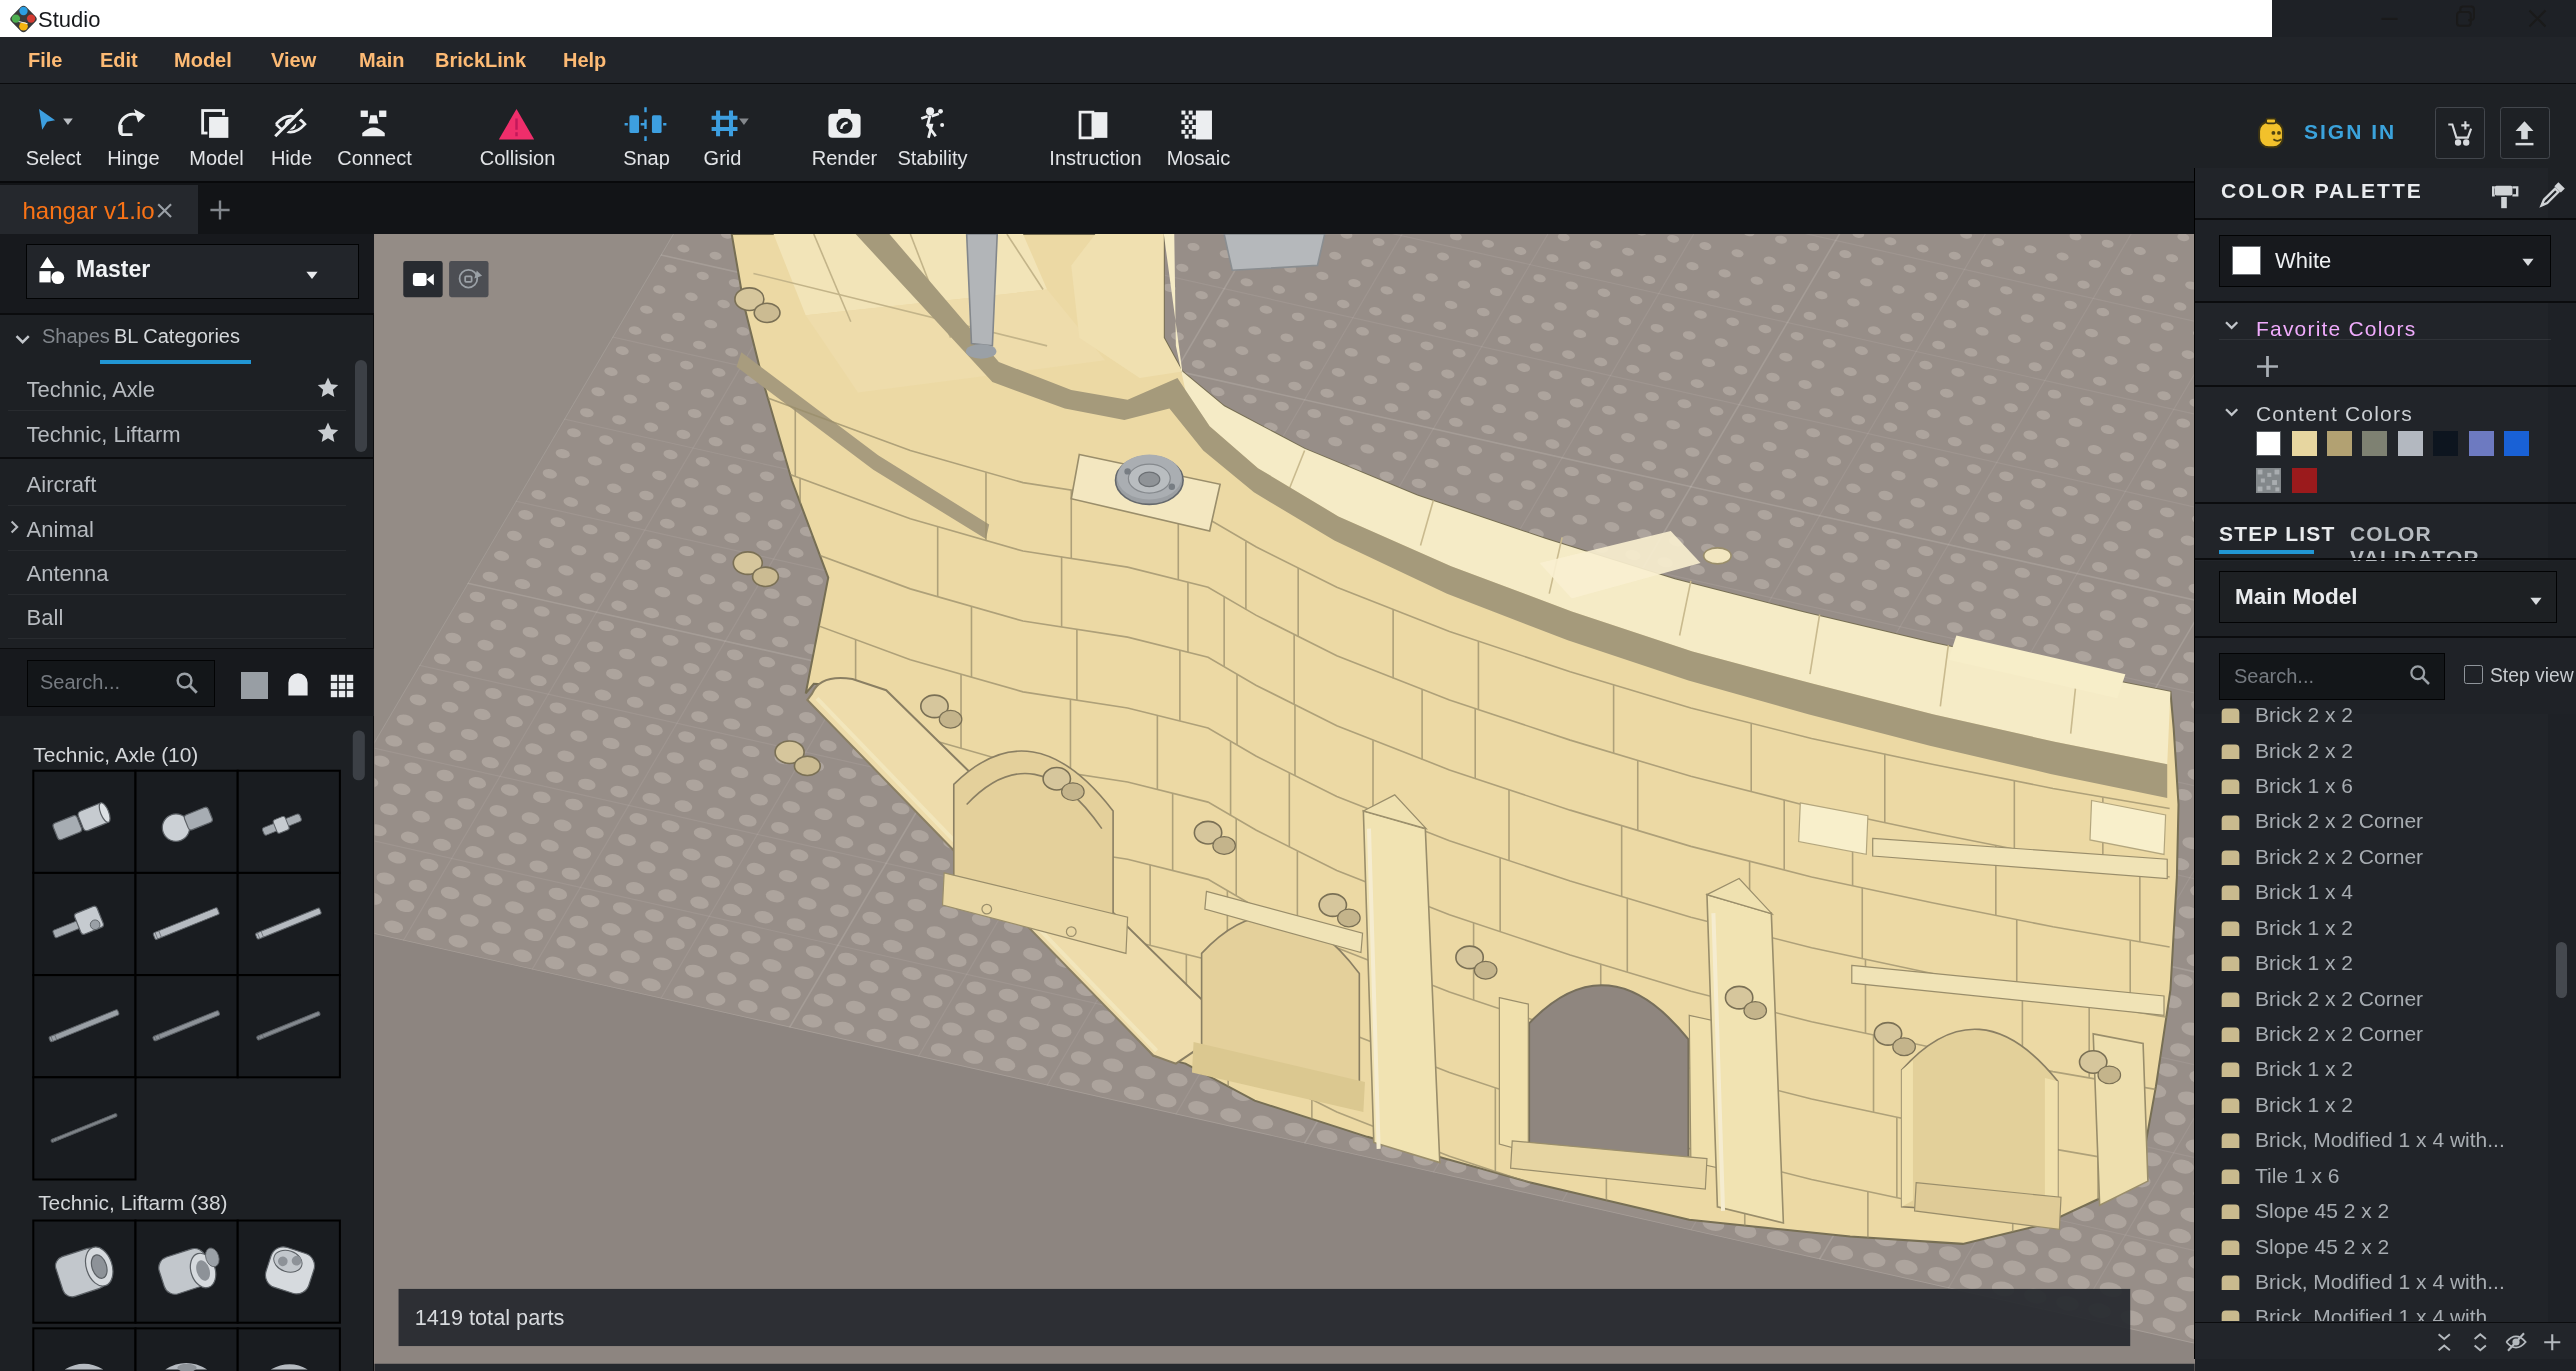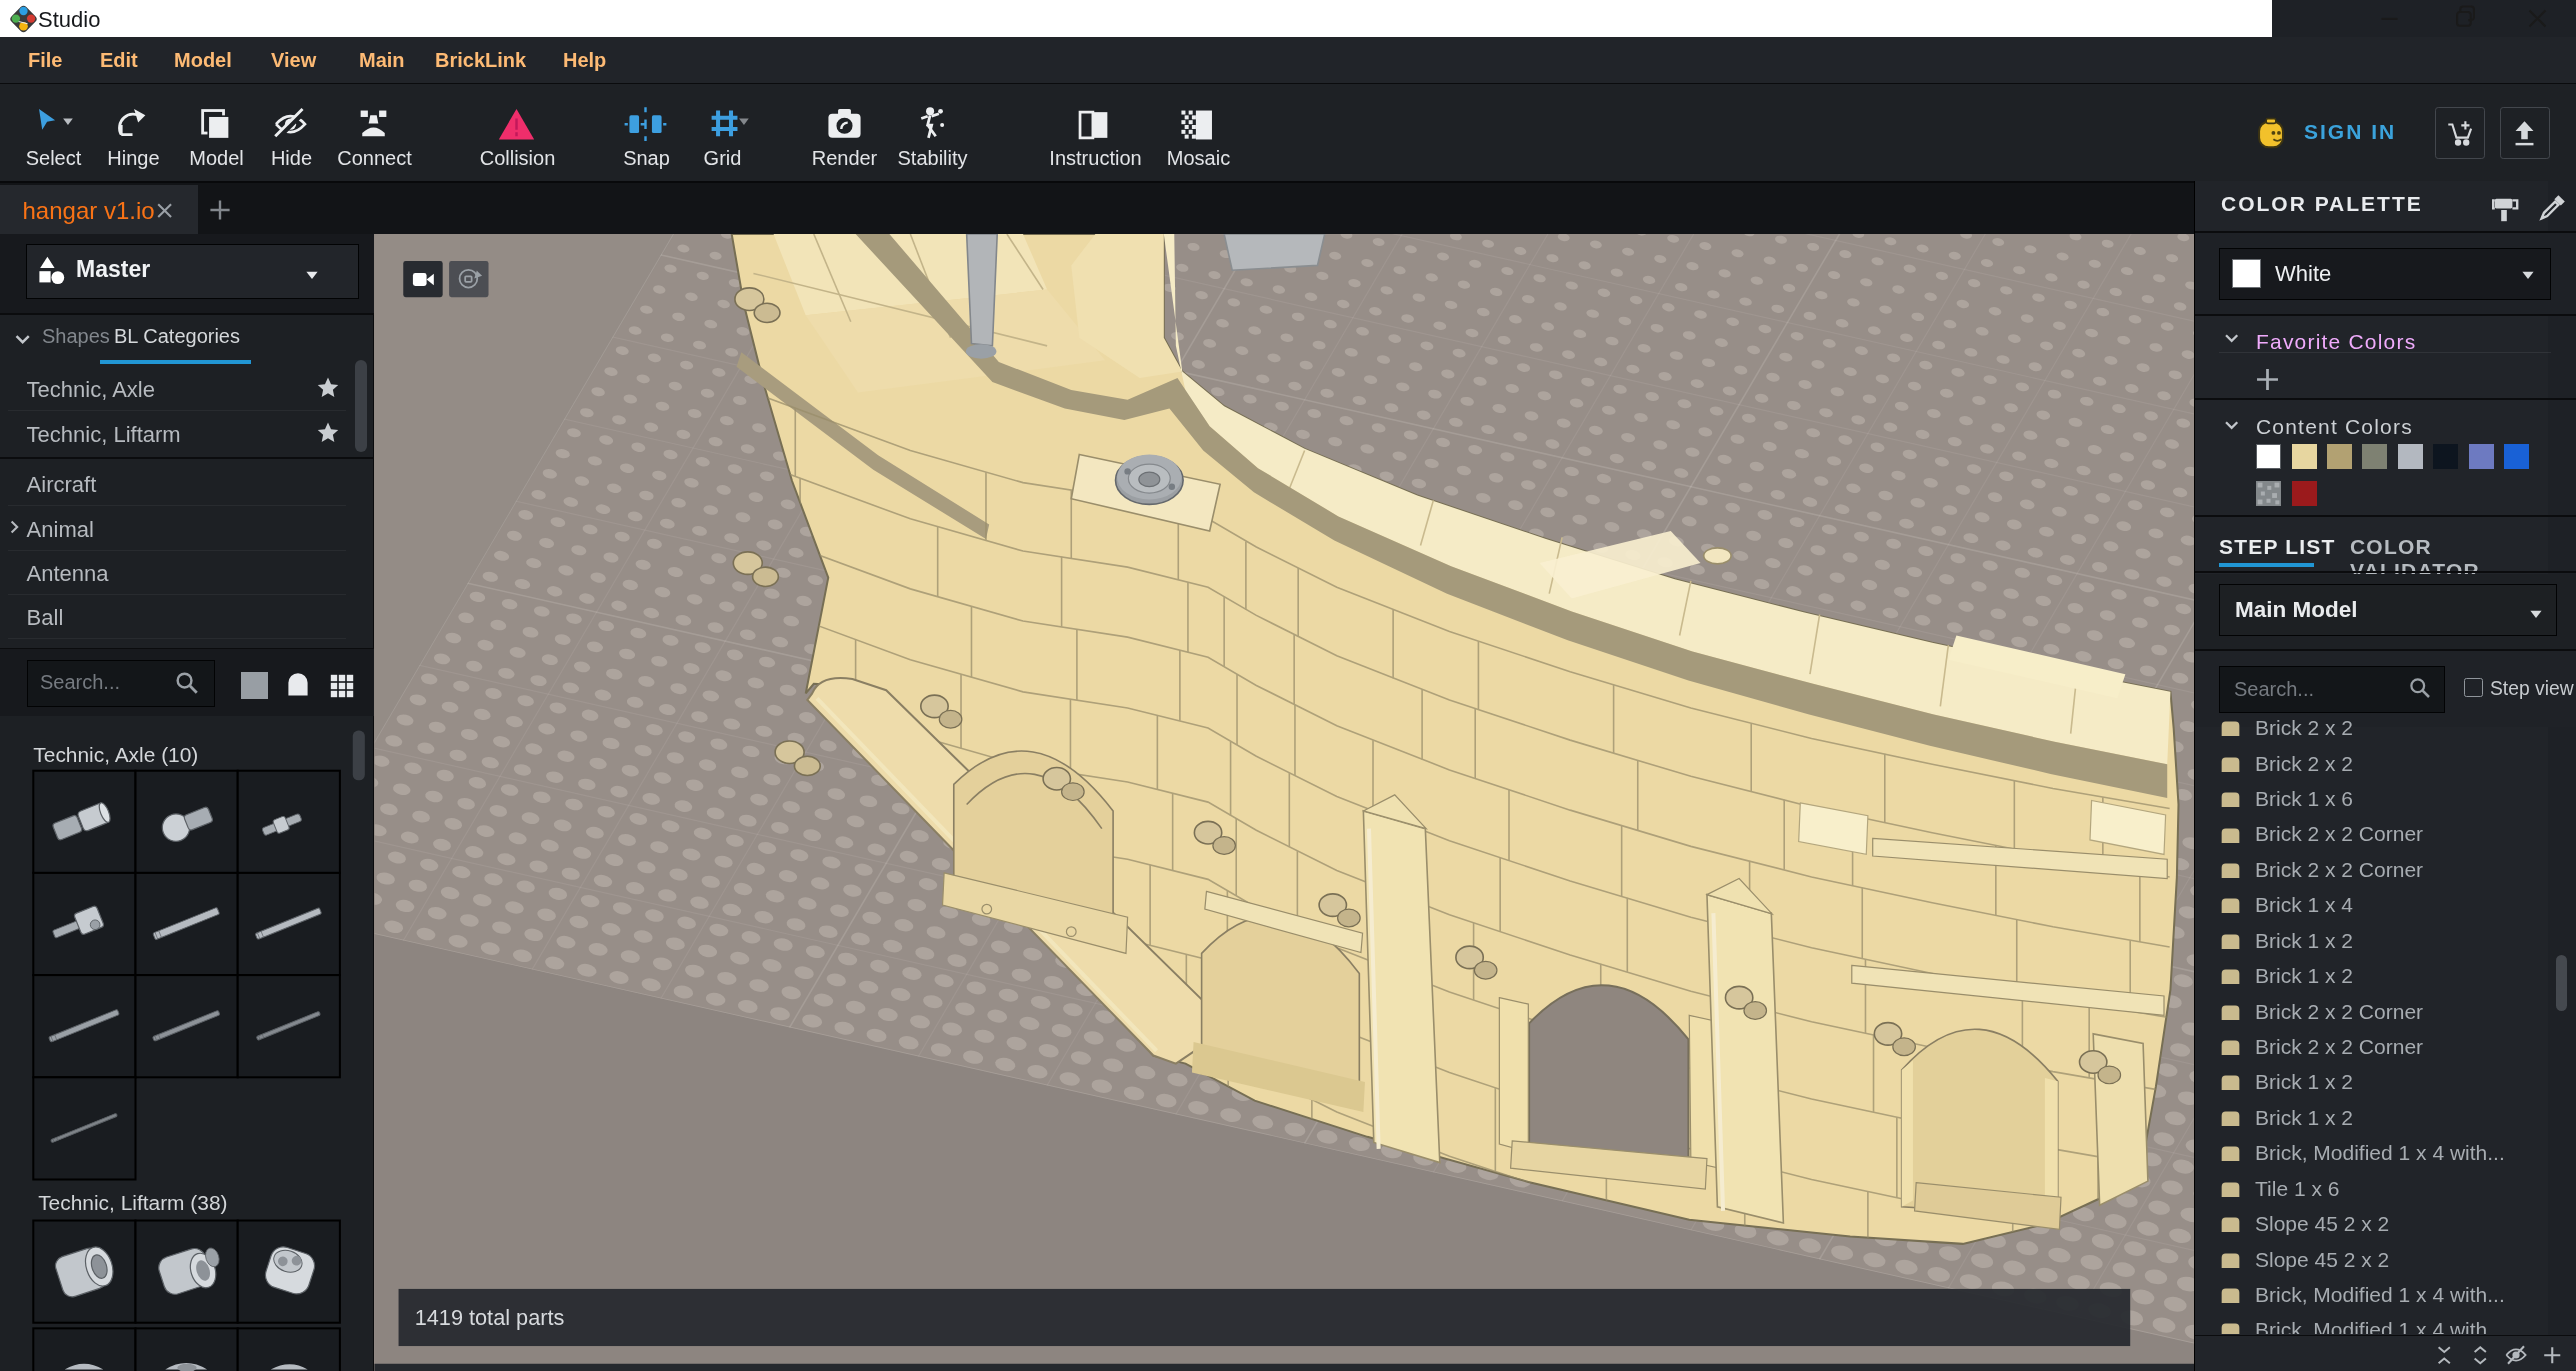--- a/index.html
+++ b/index.html
@@ -8,21 +8,21 @@
 .titlebar{left:0;top:0;width:2272px;height:37px;background:#ffffff}
 .menubar{left:0;top:37px;width:2576px;height:46px;background:#212429}
 .menubar span{position:absolute;top:0;line-height:46px;font-size:20px;font-weight:bold;color:#fdba74}
 .toolbar{left:0;top:83px;width:2576px;height:98px;background:#1e2125;border-top:1.6px solid #0a0b0d}
 .tbi{position:absolute;top:63px;width:129px;margin-left:-64px;text-align:center;font-size:20px;color:#e2e4e7}
 .tabbar{left:0;top:181px;width:2194px;height:53px;background:#121417;border-top:2.4px solid #08090b}
 .tab{position:absolute;left:0;top:2.4px;width:198px;height:51px;background:#25282d}
 .tab span{position:absolute;left:22.5px;top:0;line-height:51px;font-size:24px;color:#f97316}
 .leftpanel{left:0;top:234px;width:374px;height:1137px;background:#1d2024;border-right:1.6px solid #0a0b0d}
 .viewport{left:374px;top:234px;width:1821px;height:1137px;background:#958c86}
-.rightpanel{left:2194px;top:181px;width:354px;height:1191px;background:#212429;border-left:1.6px solid #000}
+.rightpanel{left:2194px;top:168px;width:354px;height:1191px;background:#212429;border-left:1.6px solid #000}
 .sec-line{position:absolute;left:0;width:382px;height:2.4px;background:#0b0c0e}
 </style></head>
 <body>
 <div class="abs titlebar">
     <svg class="abs" style="left:8px;top:3.2px" width="31" height="32" viewBox="0 0 38 40">
 <rect x="6" y="7" width="26" height="26" rx="5" transform="rotate(45 19 20)" fill="#3a3a3a"></rect>
 <circle cx="19" cy="10" r="5.2" fill="#2b9fe3"></circle>
 <circle cx="28.5" cy="19.5" r="5.2" fill="#d43a31"></circle>
 <circle cx="19" cy="29" r="5.4" fill="#f6b40e"></circle>
 <circle cx="9.5" cy="19.5" r="5.2" fill="#4caf50"></circle>

